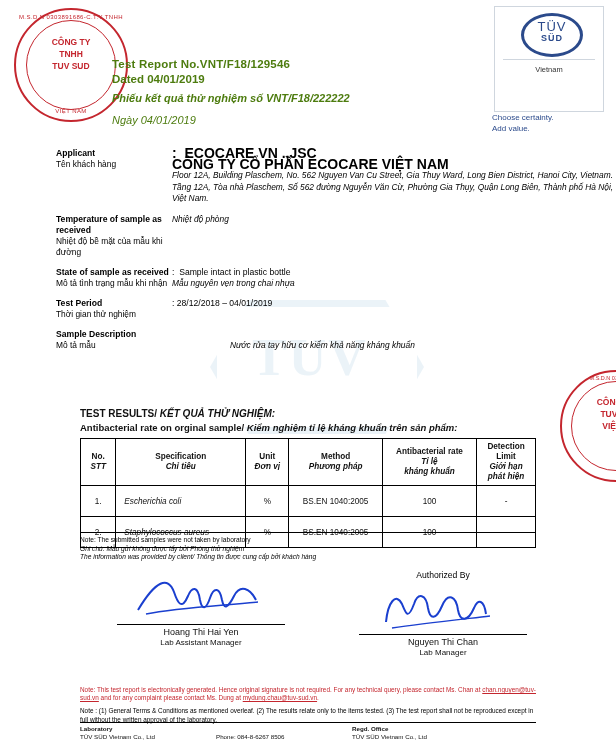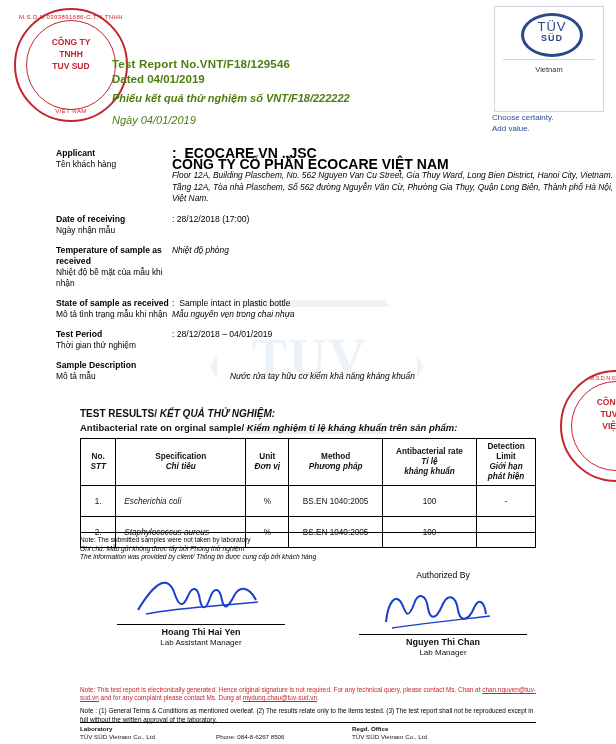--- a/index.html
+++ b/index.html
@@ -139,21 +139,21 @@
   .note{position:absolute;left:80px;top:532px;width:456px;border-top:1px solid #000;padding-top:3px;}
   .note div{font-size:6.6px;line-height:8.5px;color:#000;}
   .note .i{font-style:italic;}
 
   
   .sig{position:absolute;top:570px;width:616px;height:110px;}
   .sig .col{position:absolute;width:210px;text-align:center;}
   .sig .c1{left:96px;}
   .sig .c2{left:338px;}
   .sig .head{font-size:8.6px;color:#000;}
-  .sig .name{font-size:9px;font-weight:bold;margin-top:2px;}
+  .sig .name{font-size:9px;font-weight:normal;margin-top:2px;}
   .sig .role{font-size:8px;margin-top:1px;}
   .sig .line{width:168px;height:1px;background:#000;margin:0 auto;}
   .sig .scribble{height:54px;position:relative;}
   .sig svg{position:absolute;left:20px;top:0;}
 
   
   .foot{position:absolute;left:80px;top:686px;width:456px;}
   .foot .red{color:#c4262e;font-size:6.4px;line-height:8.2px;}
   .foot .red a{color:#c4262e;text-decoration:underline;}
   .foot .blk{color:#000;font-size:6.4px;line-height:8.2px;margin-top:5px;}
@@ -224,34 +224,25 @@
         <div class="vi">Tên khách hàng</div>
       </div>
       <div class="val">
         <div class="en">:&nbsp;&nbsp;<span>ECOCARE VN .,JSC</span></div>
         <div class="en">CÔNG TY CỔ PHẦN ECOCARE VIỆT NAM</div>
         <div class="plain-i">Floor 12A, Building Plaschem, No. 562 Nguyen Van Cu Street, Gia Thuy Ward, Long Bien District, Hanoi City, Vietnam.</div>
         <div class="plain-i">Tầng 12A, Tòa nhà Plaschem, Số 562 đường Nguyễn Văn Cừ, Phường Gia Thụy, Quận Long Biên, Thành phố Hà Nội, Việt Nam.</div>
       </div>
     </div>
 
-    <div class="row">
-      <div class="lbl">
-        <div class="en">Date of receiving</div>
-        <div class="vi">Ngày nhận mẫu</div>
-      </div>
-      <div class="val">
-        <div class="plain">: 28/12/2018 (17:00)</div>
-      </div>
-    </div>
 
     <div class="row">
       <div class="lbl">
         <div class="en">Temperature of sample as received</div>
-        <div class="vi">Nhiệt độ bề mặt của mẫu khi nhận</div>
+        <div class="vi">Nhiệt độ bề mặt của mẫu khi đường</div>
       </div>
       <div class="val">
         <div class="plain-i">Nhiệt độ phòng</div>
       </div>
     </div>
 
     <div class="row">
       <div class="lbl">
         <div class="en">State of sample as received</div>
         <div class="vi">Mô tả tình trạng mẫu khi nhận</div>

